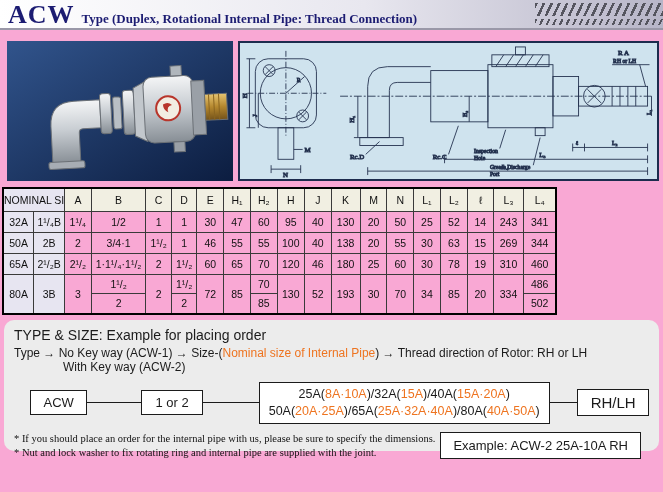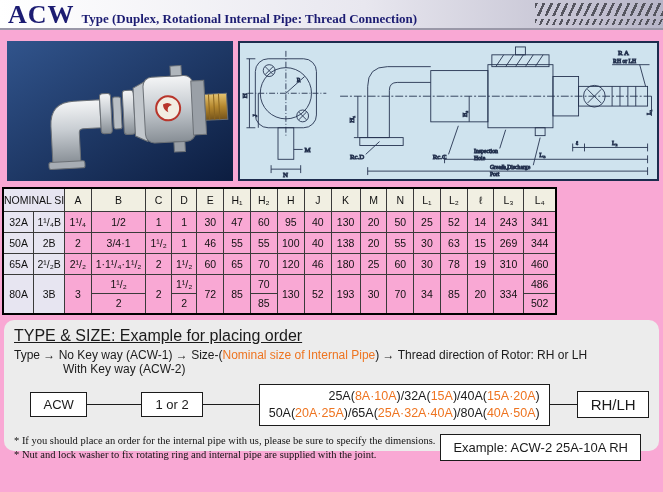--- a/index.html
+++ b/index.html
@@ -35,32 +35,32 @@
                overflow:hidden; white-space:nowrap; font-weight:normal; }
   .dim-table thead th { height:23px; background:#f1efe2; }
   .dim-table th.group, .dim-table td.nom { background:#e7e5f1; }
   .dim-table td.has-split { padding:0; }
   .split div { height:19px; line-height:19px; }
   .split div:first-child { border-bottom:1px solid #3a3a3a; }
 
   
   .order-panel { position:relative; margin:5px 4px 0 4px; height:131px; background:#ececec;
                  border-radius:10px; padding:7px 10px 6px 10px; color:#1b1b1b; }
-  .ts-heading { font-size:16px;text-decoration:underline; }
+  .ts-heading { font-size:14px; }
   .type-line { font-size:12px; margin-top:3px; }
   .type-line2 { font-size:12px; margin-left:49px; }
   .orange { color:#ee7420; }
   .flow-row { display:flex; align-items:center; margin-top:7px; height:44px; }
   .fbox { background:#fff; border:1.5px solid #1b1b1b; text-align:center; }
   .box-acw { width:66px; margin-left:16px; padding:4px 0; font-size:13px; }
   .box-12  { width:72px; padding:4px 0; font-size:13px; }
   .box-rhlh{ width:80px; padding:4px 8px; font-size:15px; }
   .conn { border-top:1.5px solid #1b1b1b; height:0; }
   .c1 { width:62px; } .c2 { width:64px; } .c3 { width:32px; }
-  .box-sizes { padding:3px 9px; font-size:12.5px; line-height:17px; text-align:right; }
+  .box-sizes { padding:3px 9px; font-size:12.5px; line-height:17px; text-align:center; }
   .notes-row { display:flex; justify-content:space-between; align-items:flex-start; margin-top:7px; }
   .notes { font-family:"Liberation Serif", serif; font-size:10.5px; line-height:14px; color:#111; }
   .example-box { background:#fff; border:1.5px solid #1b1b1b; padding:5px 12px;
                  font-size:13px; margin-right:8px; white-space:nowrap; }
 
   
   .dwg-label { font-family:"Liberation Serif", serif; font-size:7px; fill:#172342; }
   .dwg-label-sm { font-family:"Liberation Serif", serif; font-size:5.8px; fill:#172342; }
 </style>
 </head>

